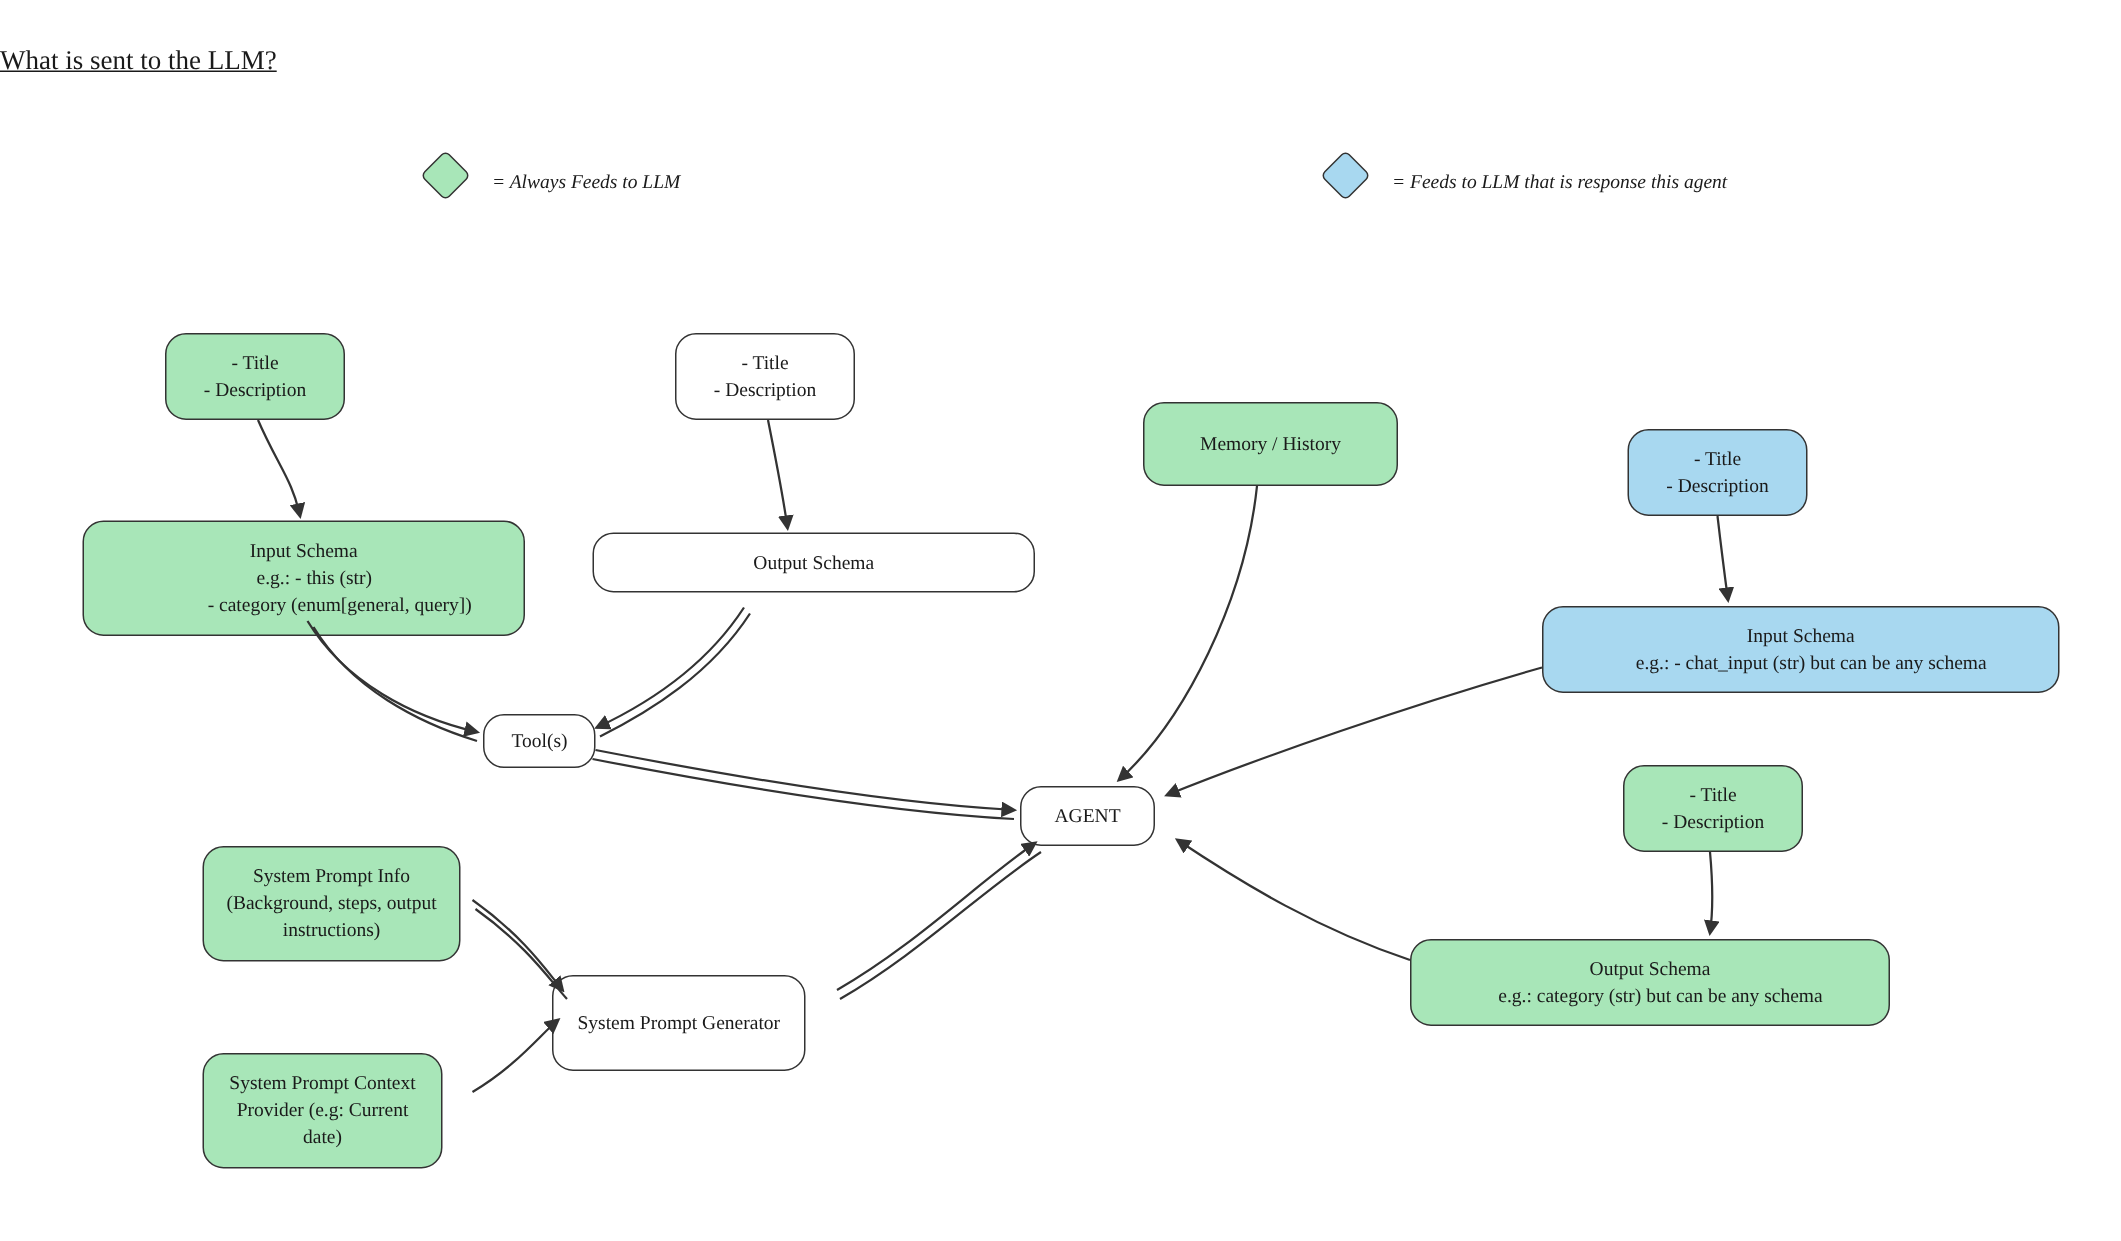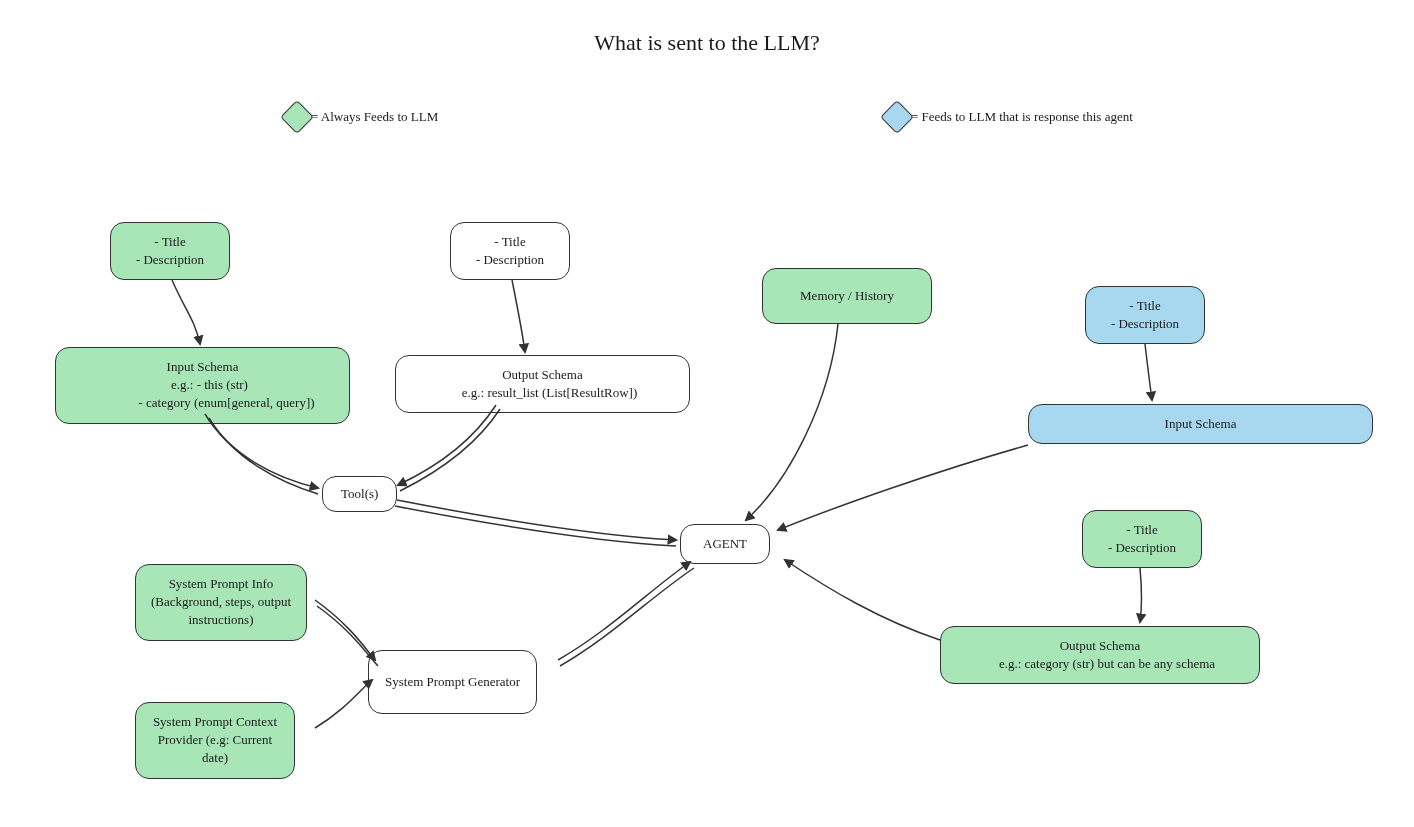--- a/index.html
+++ b/index.html
@@ -10,29 +10,31 @@
       background: #fff;
       width: 1414px;
       height: 827px;
       position: relative;
       overflow: hidden;
     }
     .title {
       position: absolute;
       top: 30px;
       width: 100%;
-      text-align: center;
-      font-size: 22px;
+      text-align: left;
+      font-size: 18px;
+      text-decoration: underline;
     }
     .legend {
       position: absolute;
       display: flex;
-      align-items: center;
-      gap: 2px;
+      align-items: flex-end;
+      gap: 19px;
       font-size: 13px;
+      font-style: italic;
     }
     .diamond {
       width: 24px;
       height: 24px;
       transform: rotate(45deg);
       border: 1.5px solid #333;
       border-radius: 4px;
       flex-shrink: 0;
     }
     .diamond.green { background: #a8e6b8; }
@@ -86,38 +88,38 @@
 </div>
 
 <div class="box green" style="left:55px; top:347px; width:295px;">
   <span class="title-line">Input Schema</span>
   <span class="sub">e.g.: - this (str)</span>
   <span class="sub2">- category (enum[general, query])</span>
 </div>
 
 <div class="box" style="left:395px; top:355px; width:295px;">
   <span class="title-line">Output Schema</span>
-  <span class="sub">e.g.: result_list (List[ResultRow])</span>
 </div>
 
 <div class="box centered" style="left:322px; top:476px; padding:8px 18px;">
   <span>Tool(s)</span>
 </div>
 
 <div class="box green centered" style="left:762px; top:268px; width:170px; padding:18px 10px;">
   <span>Memory / History</span>
 </div>
 
 <div class="box blue" style="left:1085px; top:286px; width:120px;">
   <span class="title-line">- Title</span>
   <span class="title-line">- Description</span>
 </div>
 
 <div class="box blue" style="left:1028px; top:404px; width:345px;">
   <span class="title-line">Input Schema</span>
+  <span class="sub">e.g.: - chat_input (str) but can be any schema</span>
 </div>
 
 <div class="box centered" style="left:680px; top:524px; padding:10px 22px;">
   <span>AGENT</span>
 </div>
 
 <div class="box green" style="left:1082px; top:510px; width:120px;">
   <span class="title-line">- Title</span>
   <span class="title-line">- Description</span>
 </div>

